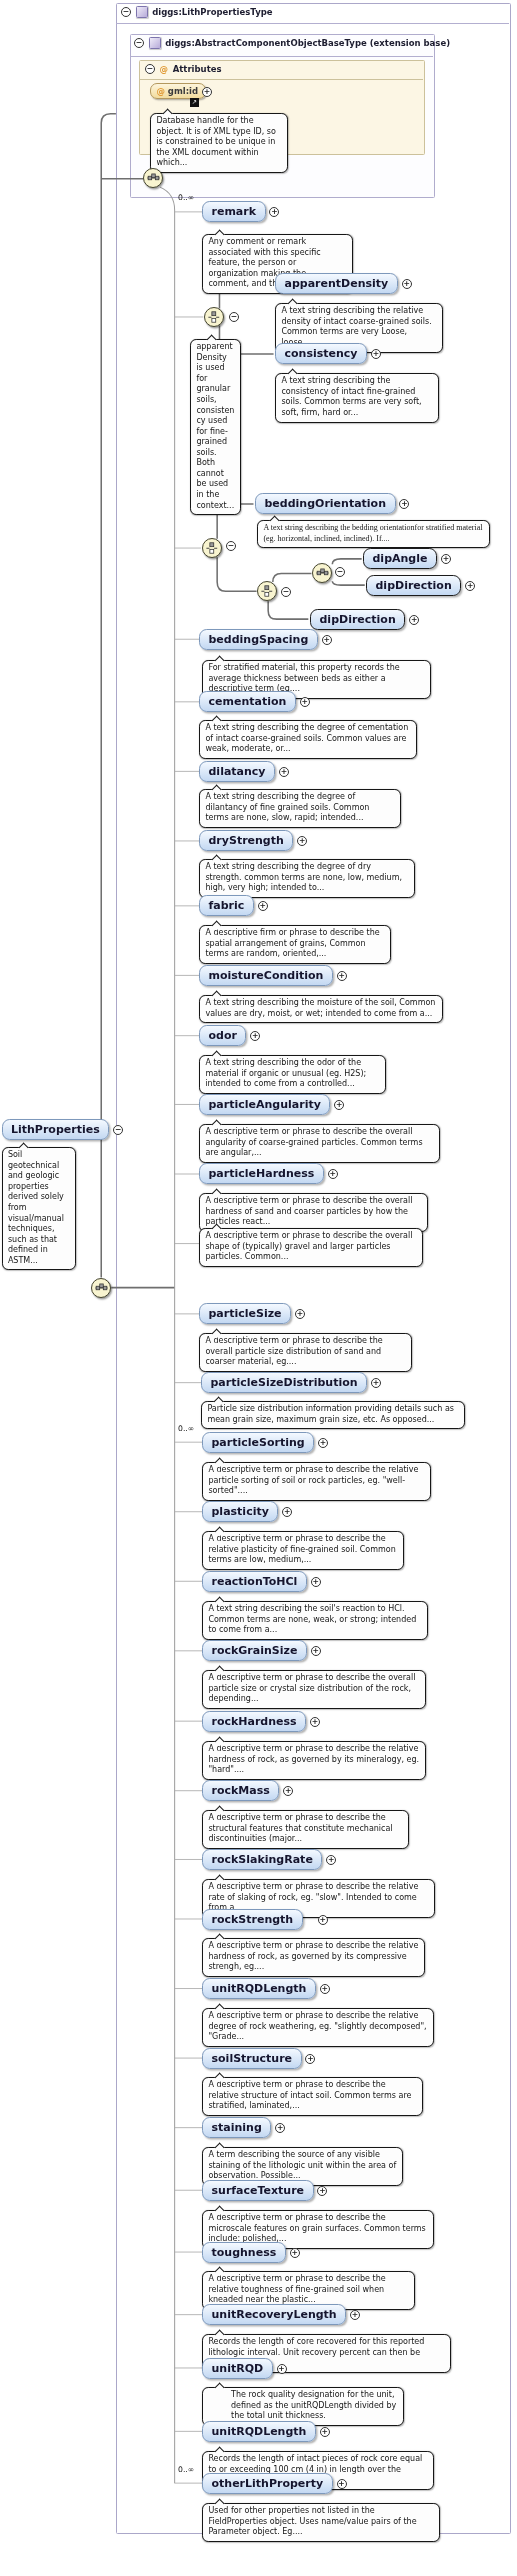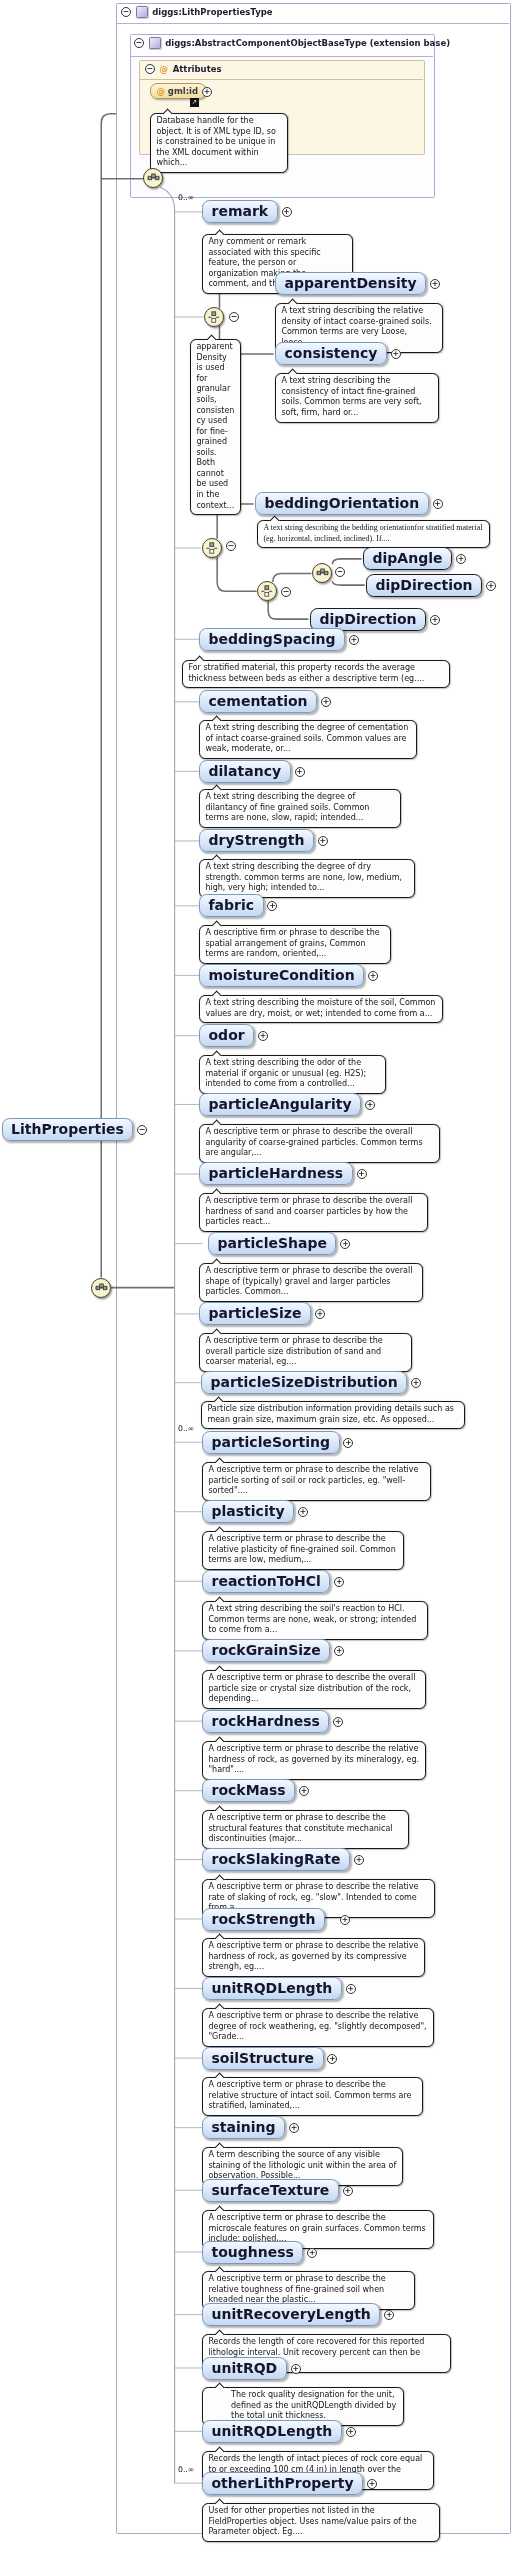--- a/index.html
+++ b/index.html
@@ -16,21 +16,21 @@
   .hline{position:absolute;height:0;border-top:0.9px solid #b3afd0;z-index:1;}
   .hline.cream{border-top-color:#ccc19b;}
   .box-header{position:absolute;display:flex;align-items:center;gap:4.6px;font-weight:700;font-size:8.5px;color:#1d1d30;z-index:3;white-space:nowrap;}
   .tsquare{width:10px;height:10px;border:0.8px solid #7d74ad;border-radius:1.5px;background:linear-gradient(135deg,#f0edf9,#b7abd9);box-shadow:0.8px 0.8px 0.8px rgba(0,0,0,.2);}
   .toggle{position:absolute;width:10px;height:10px;box-sizing:border-box;border:0.9px solid #333;border-radius:50%;background:#fff;font-size:7.7px;line-height:7.7px;text-align:center;color:#222;font-weight:700;z-index:4;}
   .box-header .toggle,.row .toggle{position:static;flex:0 0 auto;}
   .at{color:#e09a35;font-weight:700;font-size:8.5px;}
   .attr-pill{position:absolute;left:150px;top:83px;padding:1.5px 7px 2.3px 5.4px;border:0.8px solid #b3985e;border-radius:7px;background:linear-gradient(#fdf5dc,#f2dc9e);font-size:8.5px;font-weight:700;color:#3a3a3a;box-shadow:1.2px 1.2px 1.5px rgba(0,0,0,.3);z-index:3;white-space:nowrap;}
   .jump{position:absolute;width:8.5px;height:8.5px;background:#111;color:#fff;font-size:6.2px;line-height:8.5px;text-align:center;z-index:5;}
   .row{position:absolute;display:flex;align-items:center;gap:3.9px;height:17px;z-index:3;}
-  .pill{display:inline-block;padding:2.3px 8.5px 3.1px 8.5px;border:0.9px solid #7d98bb;border-radius:7.7px;background:linear-gradient(#f4f9ff,#c3d8f2);font-size:14px;font-weight:700;color:#15152e;box-shadow:1.5px 1.5px 1.9px rgba(0,0,0,.3);white-space:nowrap;}
+  .pill{display:inline-block;padding:2.3px 8.5px 3.1px 8.5px;border:0.9px solid #7d98bb;border-radius:7.7px;background:linear-gradient(#f4f9ff,#c3d8f2);font-size:11px;font-weight:700;color:#15152e;box-shadow:1.5px 1.5px 1.9px rgba(0,0,0,.3);white-space:nowrap;}
   .pill.bold{border:1.3px solid #1b1b1b;}
   .occ{position:absolute;left:-24px;top:-10px;font-size:7.7px;color:#111;white-space:nowrap;z-index:3;}
   .callout{position:absolute;box-sizing:border-box;background:#fdfdfd;border:0.9px solid #161616;border-radius:6.2px;padding:2.3px 5.4px 3.1px 5.4px;font-size:8px;line-height:1.32;color:#151515;z-index:3;box-shadow:0.4px 0.8px 1.2px rgba(0,0,0,.25);}
   .callout::before{content:"";position:absolute;top:-3.9px;left:13px;width:6.2px;height:6.2px;background:#fdfdfd;border-left:0.9px solid #161616;border-top:0.9px solid #161616;transform:rotate(45deg);}
   .callout.narrow{word-wrap:break-word;}
   .callout.narrow::before{left:17px;}
   .comp{position:absolute;width:20px;height:20px;box-sizing:border-box;border-radius:50%;background:#f8f4d0;border:1.1px solid #45452f;box-shadow:1.2px 1.5px 1.9px rgba(0,0,0,.4);display:flex;align-items:center;justify-content:center;z-index:3;}
 </style>
 </head>
 <body>
@@ -165,20 +165,21 @@
       </svg>
   </div>
   <div class="toggle" style="left:335px;top:567px;">−</div>
 
   <div class="callout narrow" style="left:190px;top:339px;width:51px;">apparentDensity is used for granular soils, consistency used for fine-grained soils. Both cannot be used in the context...</div>
 
   <div class="row" style="left:1.5px;top:1121px;">
     <span class="pill">LithProperties</span>
     <span class="toggle">−</span>
   </div>
+  <div class="callout narrow" style="left:1.5px;top:1147px;width:74px;">Soil geotechnical and geologic properties derived solely from visual/manual techniques, such as that defined in ASTM...</div>
 
   <div id="rows">
       <div class="row" style="left: 202px; top: 203px;">
         <span class="occ">0..∞</span>
         <span class="pill">remark</span>
         <span class="toggle">+</span>
       </div>
       <div class="callout" style="left: 202px; top: 234px; width: 151px;">Any comment or remark associated with this specific feature, the person or organization making the comment, and the...</div>
       <div class="row" style="left: 275px; top: 275px;">
         <span class="pill">apparentDensity</span>
@@ -204,21 +205,21 @@
         <span class="toggle">+</span>
       </div>
       <div class="row" style="left: 310px; top: 611px;">
         <span class="pill bold">dipDirection</span>
         <span class="toggle">+</span>
       </div>
       <div class="row" style="left: 199px; top: 631px;">
         <span class="pill">beddingSpacing</span>
         <span class="toggle">+</span>
       </div>
-      <div class="callout" style="left: 182px; top: 660px; width: 268px;">For stratified material, this property records the average thickness between beds as either a descriptive term (eg....</div>
+      <div class="callout" style="left: 202px; top: 660px; width: 229px;">For stratified material, this property records the average thickness between beds as either a descriptive term (eg....</div>
       <div class="row" style="left: 199px; top: 693px;">
         <span class="pill">cementation</span>
         <span class="toggle">+</span>
       </div>
       <div class="callout" style="left: 199px; top: 720px; width: 218px;">A text string describing the degree of cementation of intact coarse-grained soils. Common values are weak, moderate, or...</div>
       <div class="row" style="left: 199px; top: 763px;">
         <span class="pill">dilatancy</span>
         <span class="toggle">+</span>
       </div>
       <div class="callout" style="left: 199px; top: 789px; width: 202px;">A text string describing the degree of dilantancy of fine grained soils. Common terms are none, slow, rapid; intended...</div>
@@ -249,21 +250,21 @@
       <div class="callout" style="left: 199px; top: 1124px; width: 241px;">A descriptive term or phrase to describe the overall angularity of coarse-grained particles. Common terms are angular,...</div>
       <div class="row" style="left: 199px; top: 1165px;">
         <span class="pill">particleHardness</span>
         <span class="toggle">+</span>
       </div>
       <div class="callout" style="left: 199px; top: 1193px; width: 229px;">A descriptive term or phrase to describe the overall hardness of sand and coarser particles by how the particles react...</div>
       <div class="row" style="left: 199px; top: 1235px; padding-left: 9px;">
         <span class="pill">particleShape</span>
         <span class="toggle">+</span>
       </div>
-      <div class="callout" style="left: 199px; top: 1263px; width: 224px;">A descriptive term or phrase to describe the overall shape of (typically) gravel and larger particles particles. Common...</div>
+      <div class="callout" style="left: 199px; top: 1228px; width: 224px;">A descriptive term or phrase to describe the overall shape of (typically) gravel and larger particles particles. Common...</div>
       <div class="row" style="left: 199px; top: 1305px;">
         <span class="pill">particleSize</span>
         <span class="toggle">+</span>
       </div>
       <div class="callout" style="left: 199px; top: 1333px; width: 213px;">A descriptive term or phrase to describe the overall particle size distribution of sand and coarser material, eg....</div>
       <div class="row" style="left: 201px; top: 1374px;">
         <span class="pill">particleSizeDistribution</span>
         <span class="toggle">+</span>
       </div>
       <div class="callout" style="left: 201px; top: 1401px; width: 264px;">Particle size distribution information providing details such as mean grain size, maximum grain size, etc. As opposed...</div>

